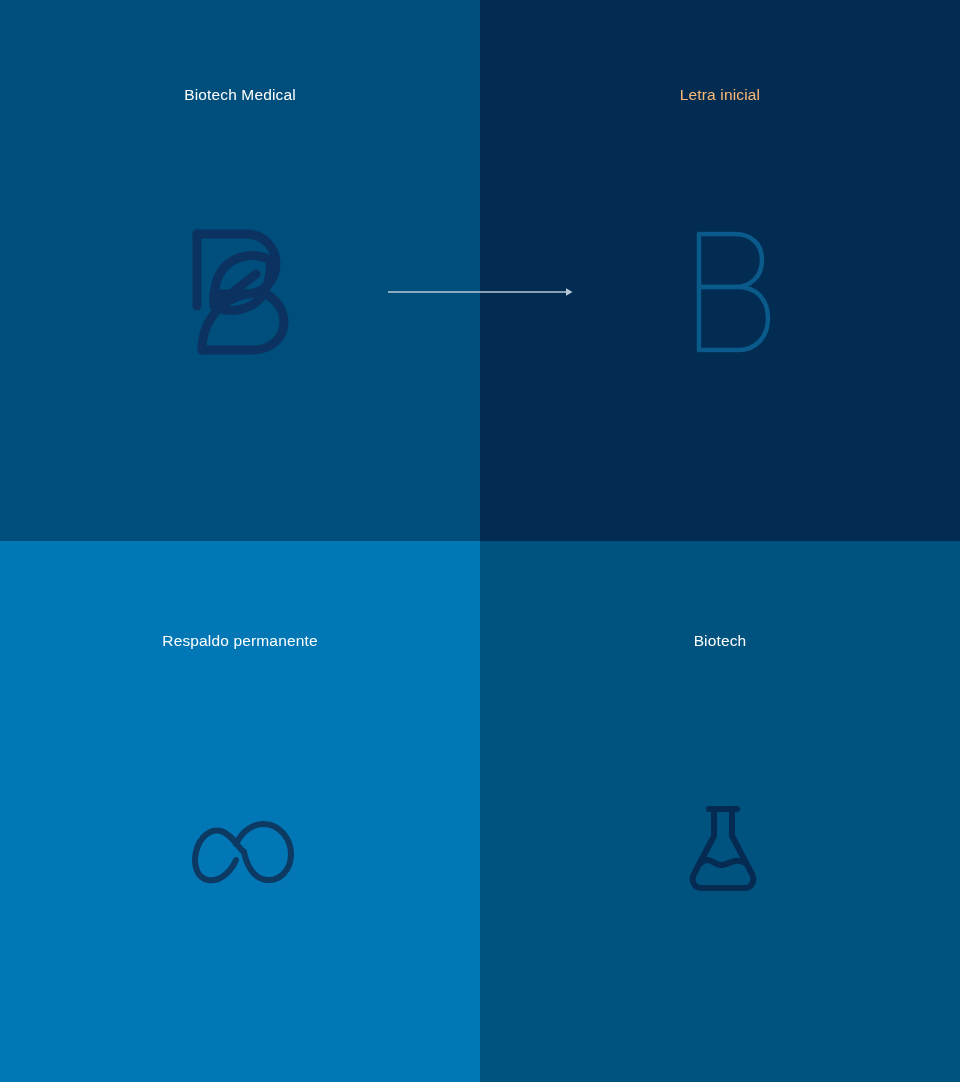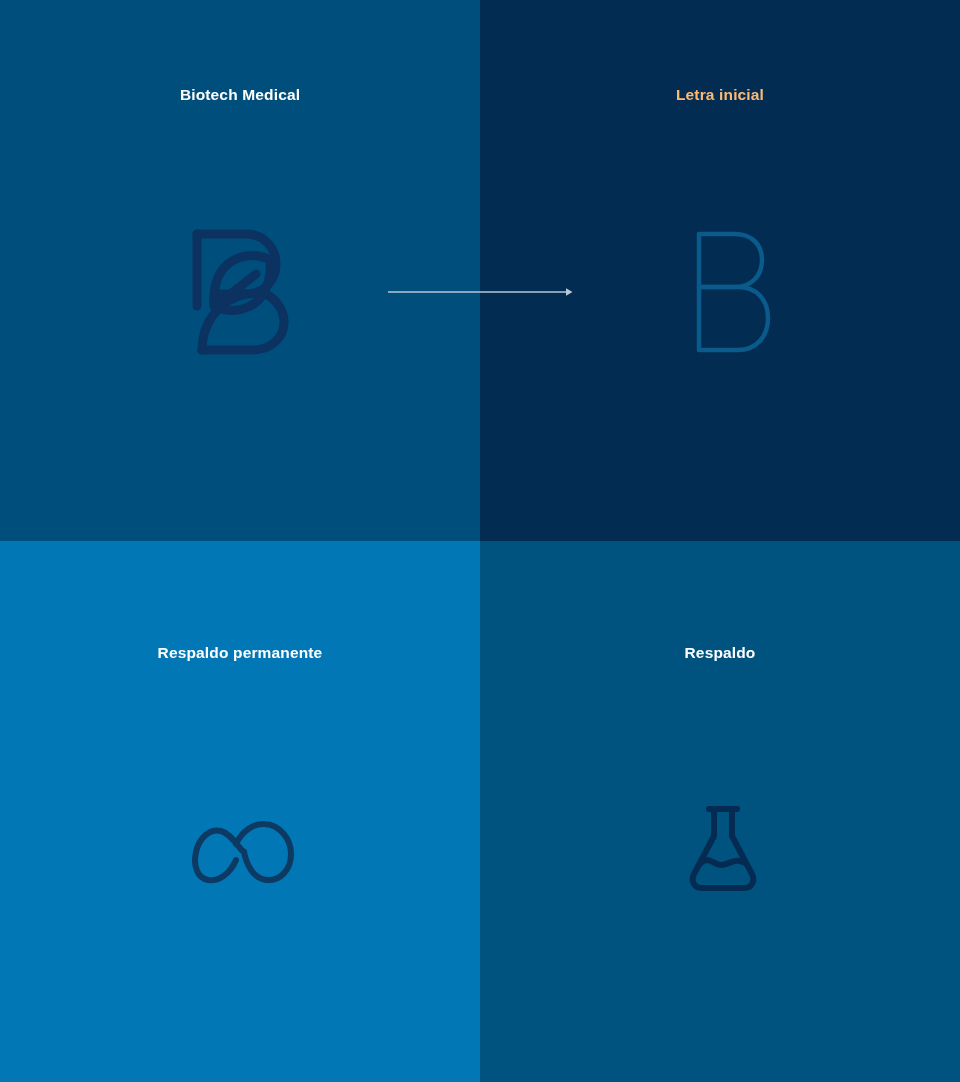--- a/index.html
+++ b/index.html
@@ -27,30 +27,30 @@
     overflow:hidden;
   }
 
   .quad-label {
     position:absolute;
     left:0;
     width:100%;
     text-align:center;
     color:#ffffff;
     font-size:15.5px;
-    font-weight:700;
+    font-weight:400;
     letter-spacing:0.15px;
     line-height:1;
     -webkit-font-smoothing:antialiased;
   }
 
   
   .quad.top .quad-label { top:87px; }
   
-  .quad.bottom .quad-label { top:104px; }
+  .quad.bottom .quad-label { top:92px; }
 
   .art {
     position:absolute;
     left:0; top:0;
     width:100%; height:100%;
     pointer-events:none;
   }
 
   .art svg { display:block; }
 
@@ -128,21 +128,21 @@
 
           <path d="M44 42 C38 56 26 64 16 62 C5 60 1 47 4 34 C7 20 18 10 29 13 C40 16 46 30 52 34"></path>
 
           <path d="M44 26 C50 13 62 5 73 6 C88 7 99 21 99 36 C99 52 88 63 75 62 C60 61 54 44 52 34"></path>
         </svg>
       </div>
     </div>
   </div>
 
   <div class="quad bottom" id="q-br" style="background: rgb(0, 83, 127);">
-    <div class="quad-label" style="color: rgb(255, 255, 255);">Respaldo</div>
+    <div class="quad-label" style="color: rgb(255, 255, 255);">Biotech</div>
 
     <div class="art">
       <div class="art-wrap" style="left:207px; top:264px; width:72px; height:88px;">
         <svg width="72" height="88" viewBox="0 0 72 88" fill="none" stroke="#062B52" stroke-width="6" stroke-linecap="round" stroke-linejoin="round">
 
           <path d="M22 4 L50 4"></path>
 
           <path d="M27 5 L27 31 L7 69 C3.5 76 7.5 83 14.5 83 L57.5 83 C64.5 83 68.5 76 65 69 L45 31 L45 5"></path>
 
           <path d="M14 58 C21 50 27 60 34 60 C42 60 48 52 58 58"></path>

